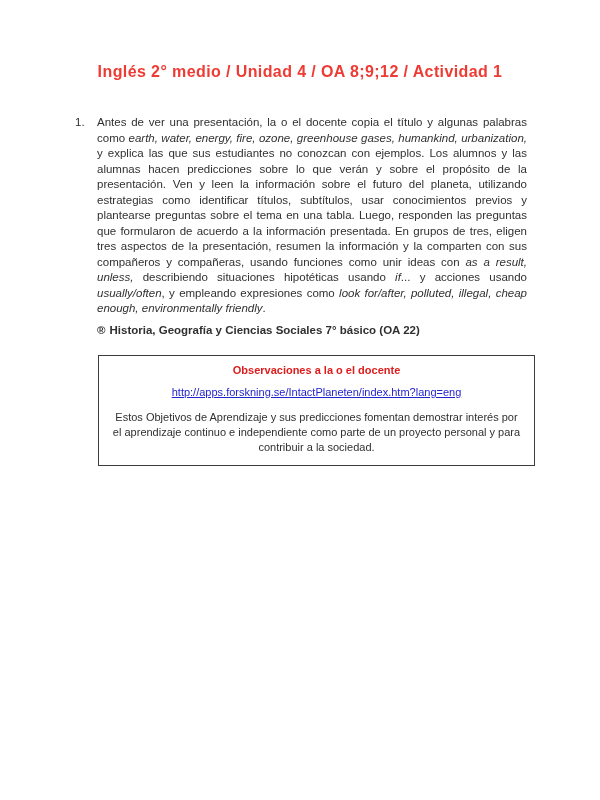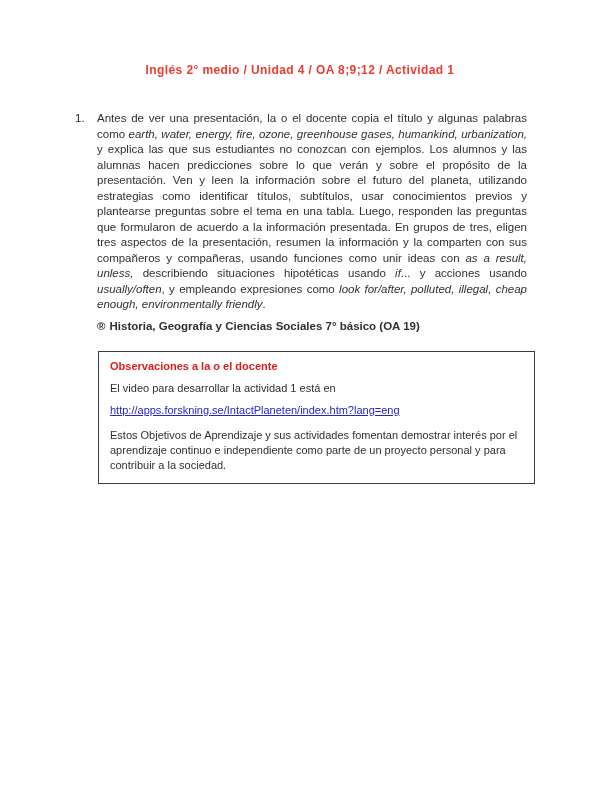--- a/index.html
+++ b/index.html
@@ -12,21 +12,21 @@
   }
   .page {
     position: relative;
     width: 600px; height: 800px;
     background: #ffffff;
     overflow: hidden;
   }
   .doc-title {
     padding-top: 63px;
     text-align: center;
-    font-size: 12px;
+    font-size: 16px;
     font-weight: bold;
     letter-spacing: 0.4px;
     color: var(--title_red, #ee3b33);
   }
   .content {
     margin: 34px 73px 0 75px; 
   }
   .activity {
     display: flex;
     font-size: 11.5px;
@@ -49,20 +49,21 @@
   .crossref .sym { margin-right: 4px; }
   .obs-box {
     box-sizing: border-box;
     margin-top: 17px;
     margin-left: 23px;
     width: 437px;
     border: 1px solid var(--box_border, #3c3c3c);
     padding: 7px 11px 10px 11px;
     font-size: 11px;
     line-height: 15px;
+    text-align: center;
   }
   .obs-title {
     color: var(--header_red, #e01b1b);
     font-weight: bold;
     font-size: 11px;
   }
   .obs-intro { margin-top: 7px; }
   .obs-link {
     display: inline-block;
     color: var(--link_blue, #2424cd);
@@ -79,26 +80,25 @@
 
   <div class="doc-title">Inglés 2° medio / Unidad 4 / OA 8;9;12 / Actividad 1</div>
 
   <div class="content">
 
     <div class="activity">
       <div class="activity-number">1.</div>
       <div class="activity-body">
         <div class="activity-text"><span>Antes de ver una presentación, la o el docente copia el título y algunas palabras como </span><i>earth, water, energy, fire, ozone, greenhouse gases, humankind, urbanization,</i><span> y explica las que sus estudiantes no conozcan con ejemplos. Los alumnos y las alumnas hacen predicciones sobre lo que verán y sobre el propósito de la presentación. Ven y leen la información sobre el futuro del planeta, utilizando estrategias como identificar títulos, subtítulos, usar conocimientos previos y plantearse preguntas sobre el tema en una tabla. Luego, responden las preguntas que formularon de acuerdo a la información presentada. En grupos de tres, eligen tres aspectos de la presentación, resumen la información y la comparten con sus compañeros y compañeras, usando funciones como unir ideas con </span><i>as a result, unless,</i><span> describiendo situaciones hipotéticas usando </span><i>if</i><span>... y acciones usando </span><i>usually/often</i><span>, y empleando expresiones como </span><i>look for/after, polluted, illegal, cheap enough, environmentally friendly</i><span>.</span></div>
         <div class="crossref">
-          <span class="sym">®</span><span>Historia, Geografía y Ciencias Sociales 7° básico (OA 19)</span>
+          <span class="sym">®</span><span>Historia, Geografía y Ciencias Sociales 7° básico (OA 22)</span>
         </div>
       </div>
     </div>
 
     <div class="obs-box">
       <div class="obs-title">Observaciones a la o el docente</div>
-      <div class="obs-intro">El video para desarrollar la actividad 1 está en</div>
       <a href="#" class="obs-link">http://apps.forskning.se/IntactPlaneten/index.htm?lang=eng</a>
-      <div class="obs-note">Estos Objetivos de Aprendizaje y sus actividades fomentan demostrar interés por el aprendizaje continuo e independiente como parte de un proyecto personal y para contribuir a la sociedad.</div>
+      <div class="obs-note">Estos Objetivos de Aprendizaje y sus predicciones fomentan demostrar interés por el aprendizaje continuo e independiente como parte de un proyecto personal y para contribuir a la sociedad.</div>
     </div>
 
   </div>
 </div>
 
 </body></html>

